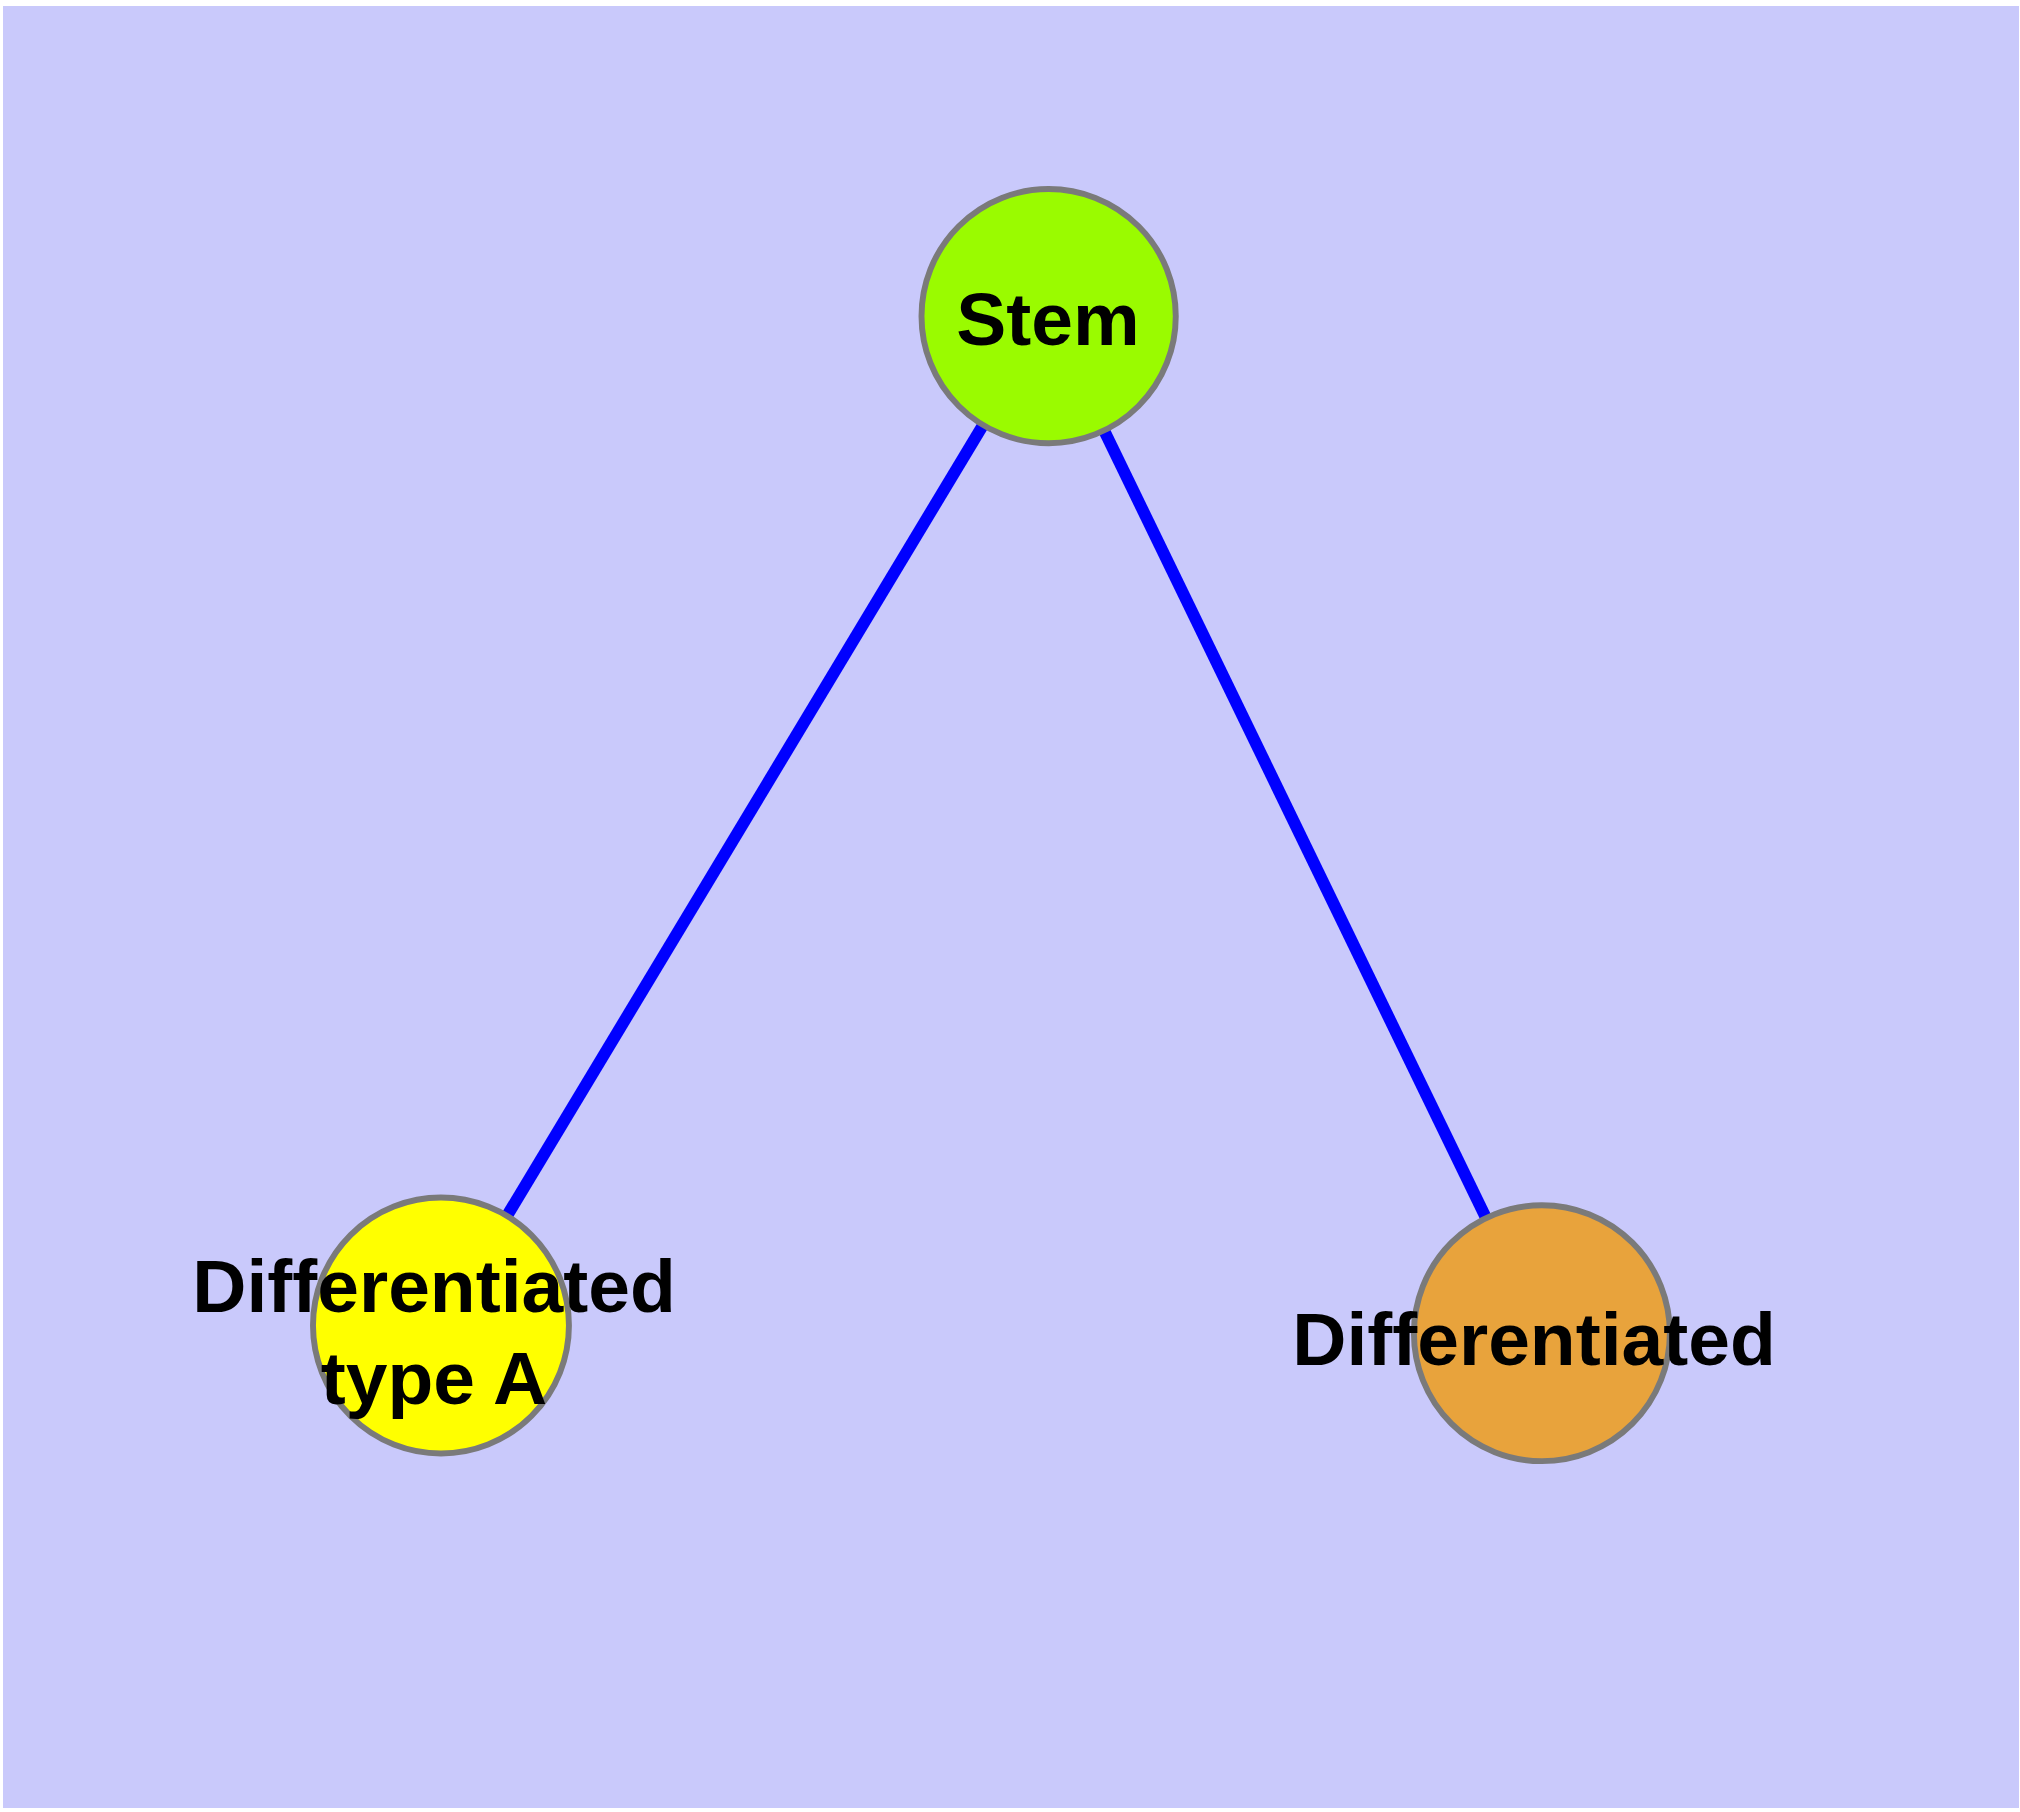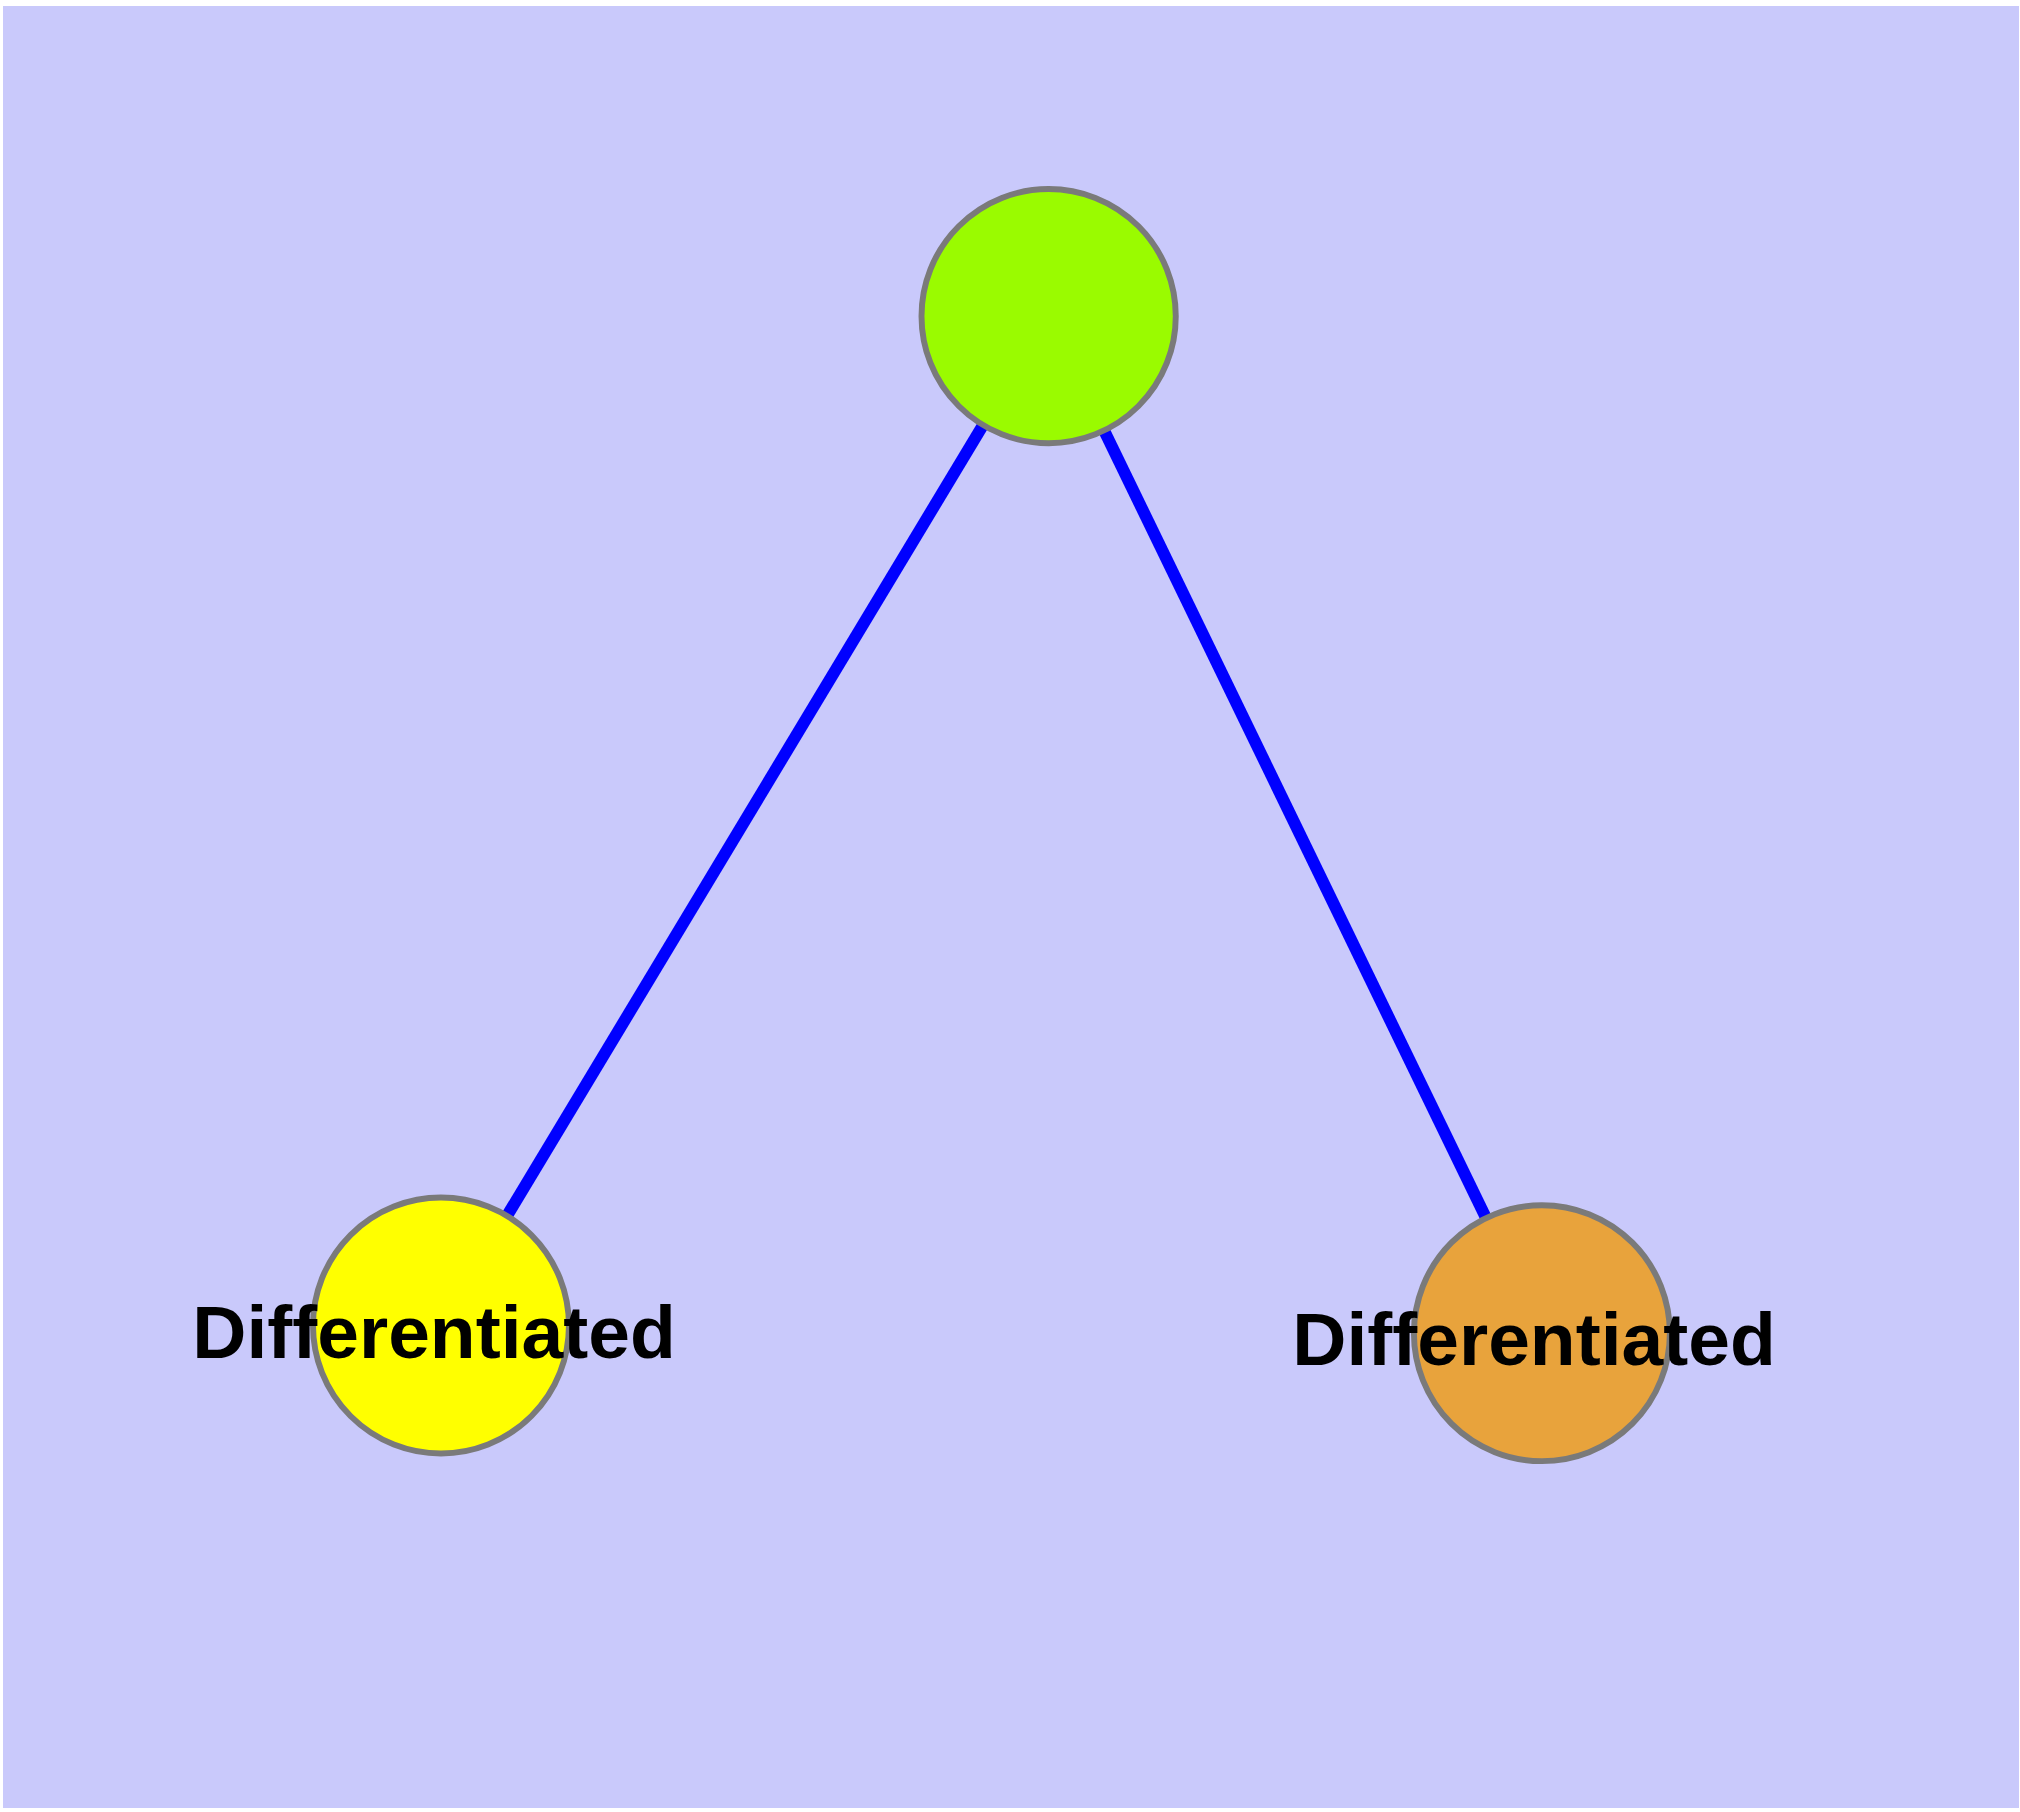--- a/index.html
+++ b/index.html
@@ -60,23 +60,27 @@
 
     <line class="edge" x1="1237" y1="373" x2="1819" y2="1573" stroke="#0000ff"></line>
 
     <circle class="node" cx="1237" cy="373" r="150" fill="#9afb00" stroke="#7a7a7a"></circle>
 
     <circle class="node" cx="520" cy="1564" r="151" fill="#ffff00" stroke="#7a7a7a"></circle>
 
     <circle class="node" cx="1819" cy="1573" r="151" fill="#e8a33c" stroke="#7a7a7a"></circle>
   </svg>
 
+  <div class="node-label" style="left: 1048px; top: 319px; color: rgb(0, 0, 0);">
+    <span class="line">Stem</span>
+  </div>
 
   <div class="node-label" style="left: 434px; top: 1332px; color: rgb(0, 0, 0);">
     <span class="line">Differentiated</span>
+    <span class="line">type A</span>
   </div>
 
   <div class="node-label" style="left: 1534px; top: 1339px; color: rgb(0, 0, 0);">
     <span class="line">Differentiated</span>
   </div>
 
 </div>
 
 
 </body></html>

